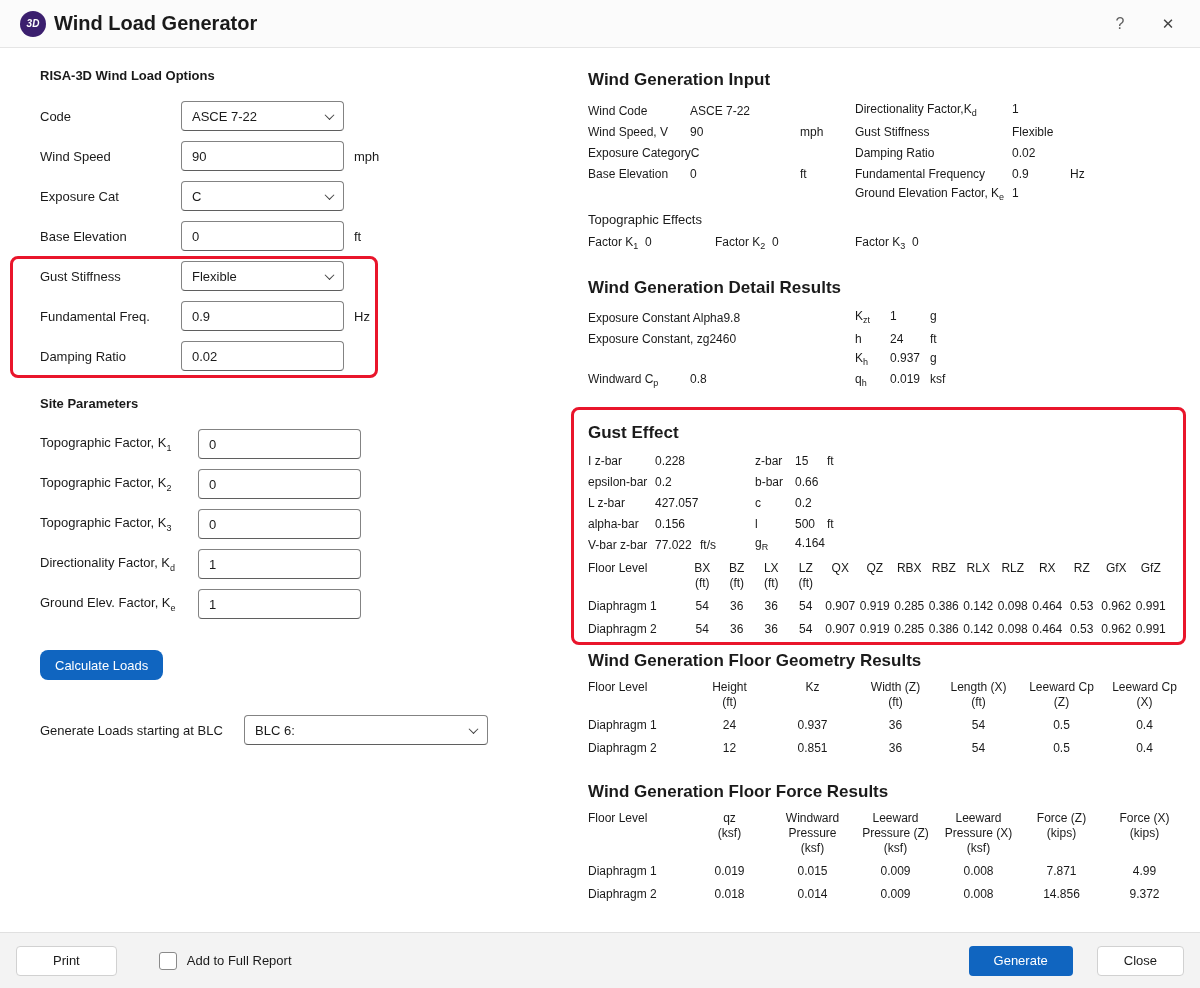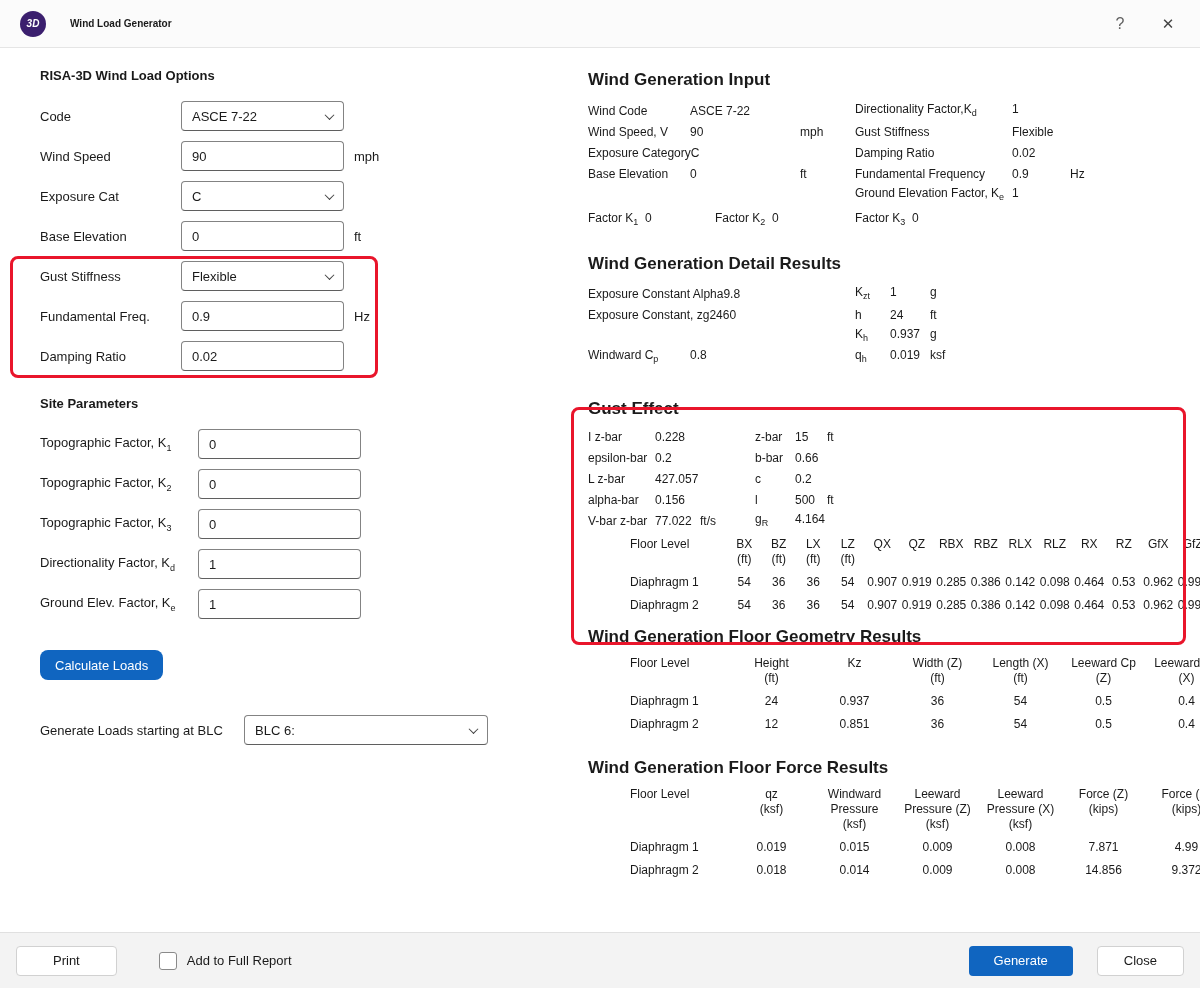--- a/index.html
+++ b/index.html
@@ -16,21 +16,21 @@
   .titlebar {
     position:absolute; top:0; left:0; right:0; height:48px;
     background:#fbfbfb; border-bottom:1px solid #e5e5e5;
     display:flex; align-items:center; z-index:5;
   }
   .logo {
     width:26px; height:26px; border-radius:50%; background:#3b1f6e; color:#fff;
     font-size:10px; font-weight:bold; font-style:italic;
     display:flex; align-items:center; justify-content:center; margin-left:20px;
   }
-  .win-title { margin-left:24px; font-weight:700; font-size:10px; }
+  .win-title { margin-left:8px; font-weight:700; font-size:20px; }
   .tb-spacer { flex:1; }
   .help-btn {
     width:40px; height:48px; display:flex; align-items:center; justify-content:center;
     color:#616161; font-size:16px; cursor:default; background:none; border:none;
     font-family:inherit;
   }
   .close-btn {
     width:56px; height:48px; display:flex; align-items:center; justify-content:center;
     color:#444; font-size:15px; cursor:default; background:none; border:none;
     font-family:inherit; margin-right:4px;
@@ -94,21 +94,21 @@
   .sec-gust .io-left .kv-val { min-width:45px; }
   .sec-gust .io-right .kv-lbl { min-width:40px; }
   .sec-gust .io-right .kv-val { min-width:32px; }
   .topo-title { font-size:13px; line-height:18px; margin-top:6px; }
   .topo-row { display:flex; align-items:center; height:21px; font-size:12px; margin-top:4px; }
   .topo-item { display:flex; }
   .topo-item.t1 { width:127px; flex:none; }
   .topo-item.t2 { width:140px; flex:none; }
   .topo-item .kv-lbl { min-width:57px; }
 
-  .rtable { display:grid; font-size:12px; margin-top:6px;margin-left:42px; }
+  .rtable { display:grid; font-size:12px; margin-top:6px; }
   .gust-table { grid-template-columns:97px repeat(14, 34.5px); }
   .geo-table  { grid-template-columns:100px repeat(6, 83px); margin-top:8px; }
   .th { white-space:pre-line; text-align:center; line-height:15px; padding-bottom:4px; }
   .td { text-align:center; line-height:23px; }
   .c0 { text-align:left; }
 
   
   .ann { position:absolute; border:3px solid #e9152b; border-radius:8px; pointer-events:none; z-index:20; }
   #ann1 { left:10px; top:256px; width:368px; height:122px; }
   #ann2 { left:571px; top:407px; width:615px; height:238px; }
@@ -277,20 +277,21 @@
             <span class="kv-unit">Hz</span>
           </div>
       </div>
       <div class="io-row">
         <div class="io-left"></div>
         <div class="io-right">
             <span class="kv-lbl">Ground Elevation Factor, K<sub>e</sub></span>
             <span class="kv-val">1</span>
           </div>
       </div>
+      <div class="topo-title">Topographic Effects</div>
       <div class="topo-row">
         <div class="topo-item t1">
             <span class="kv-lbl">Factor K<sub>1</sub></span>
             <span class="kv-val">0</span>
           </div>
         <div class="topo-item t2">
             <span class="kv-lbl">Factor K<sub>2</sub></span>
             <span class="kv-val">0</span>
           </div>
         <div class="topo-item">

